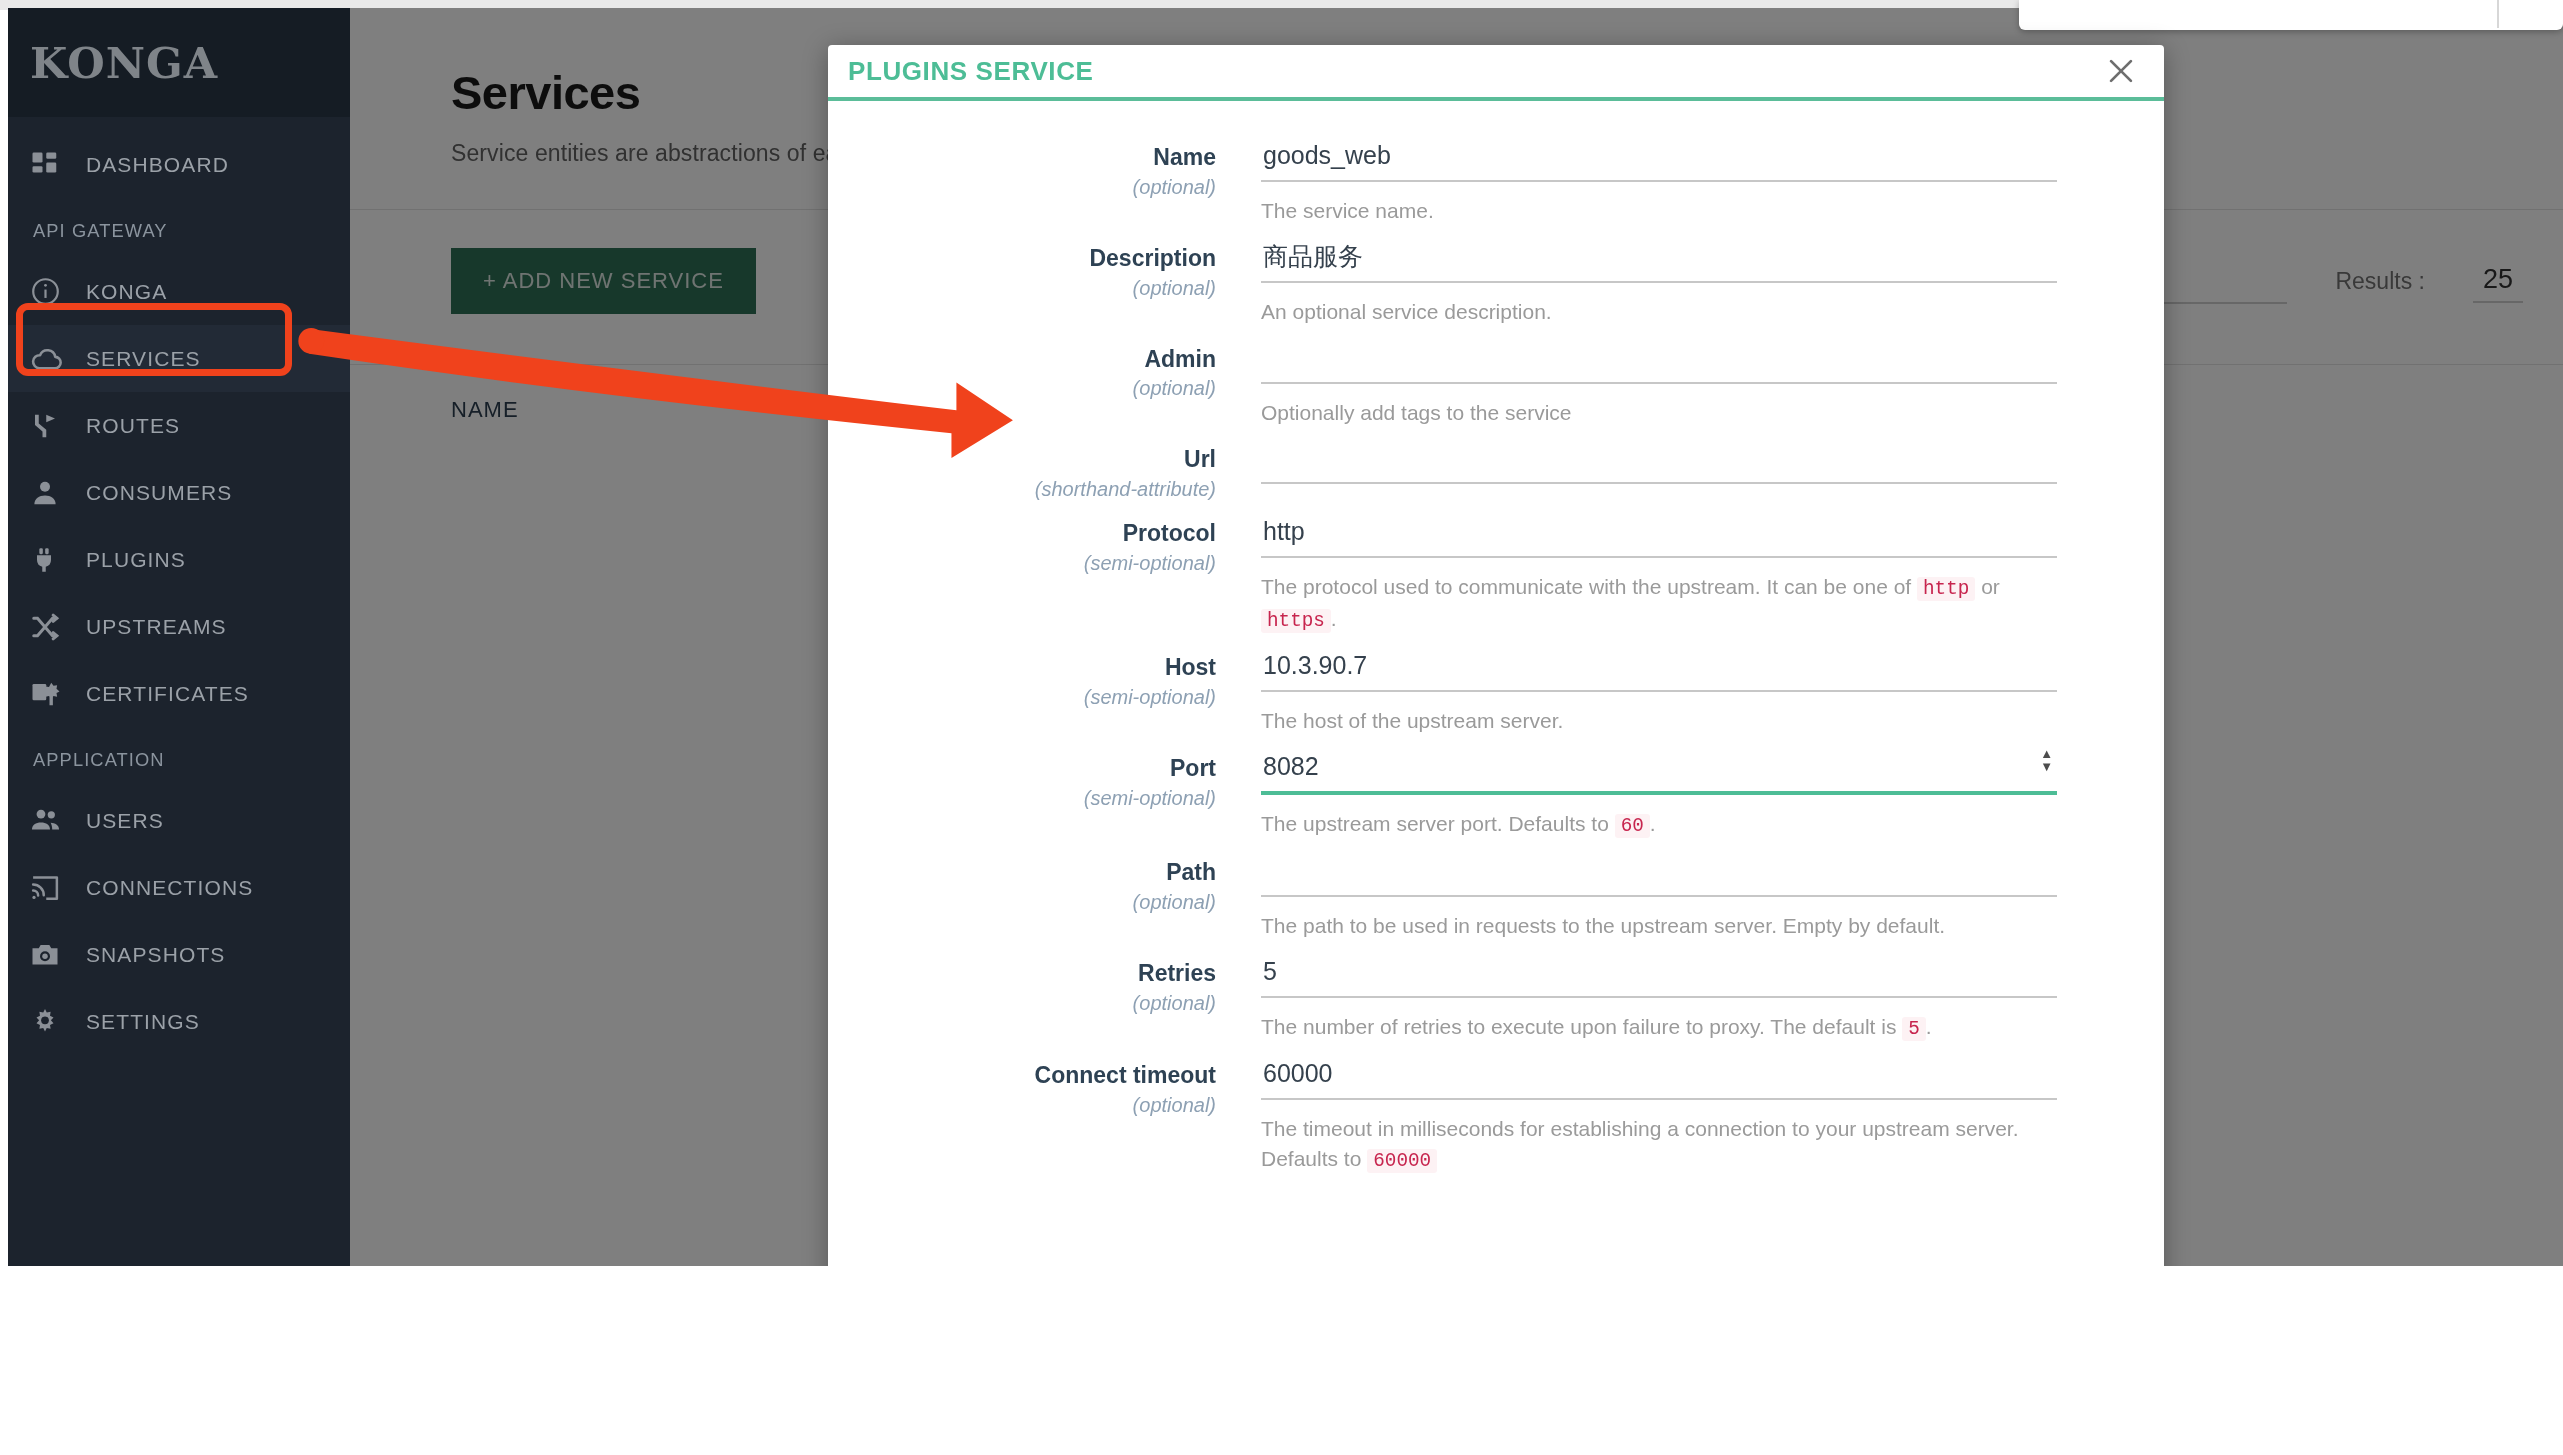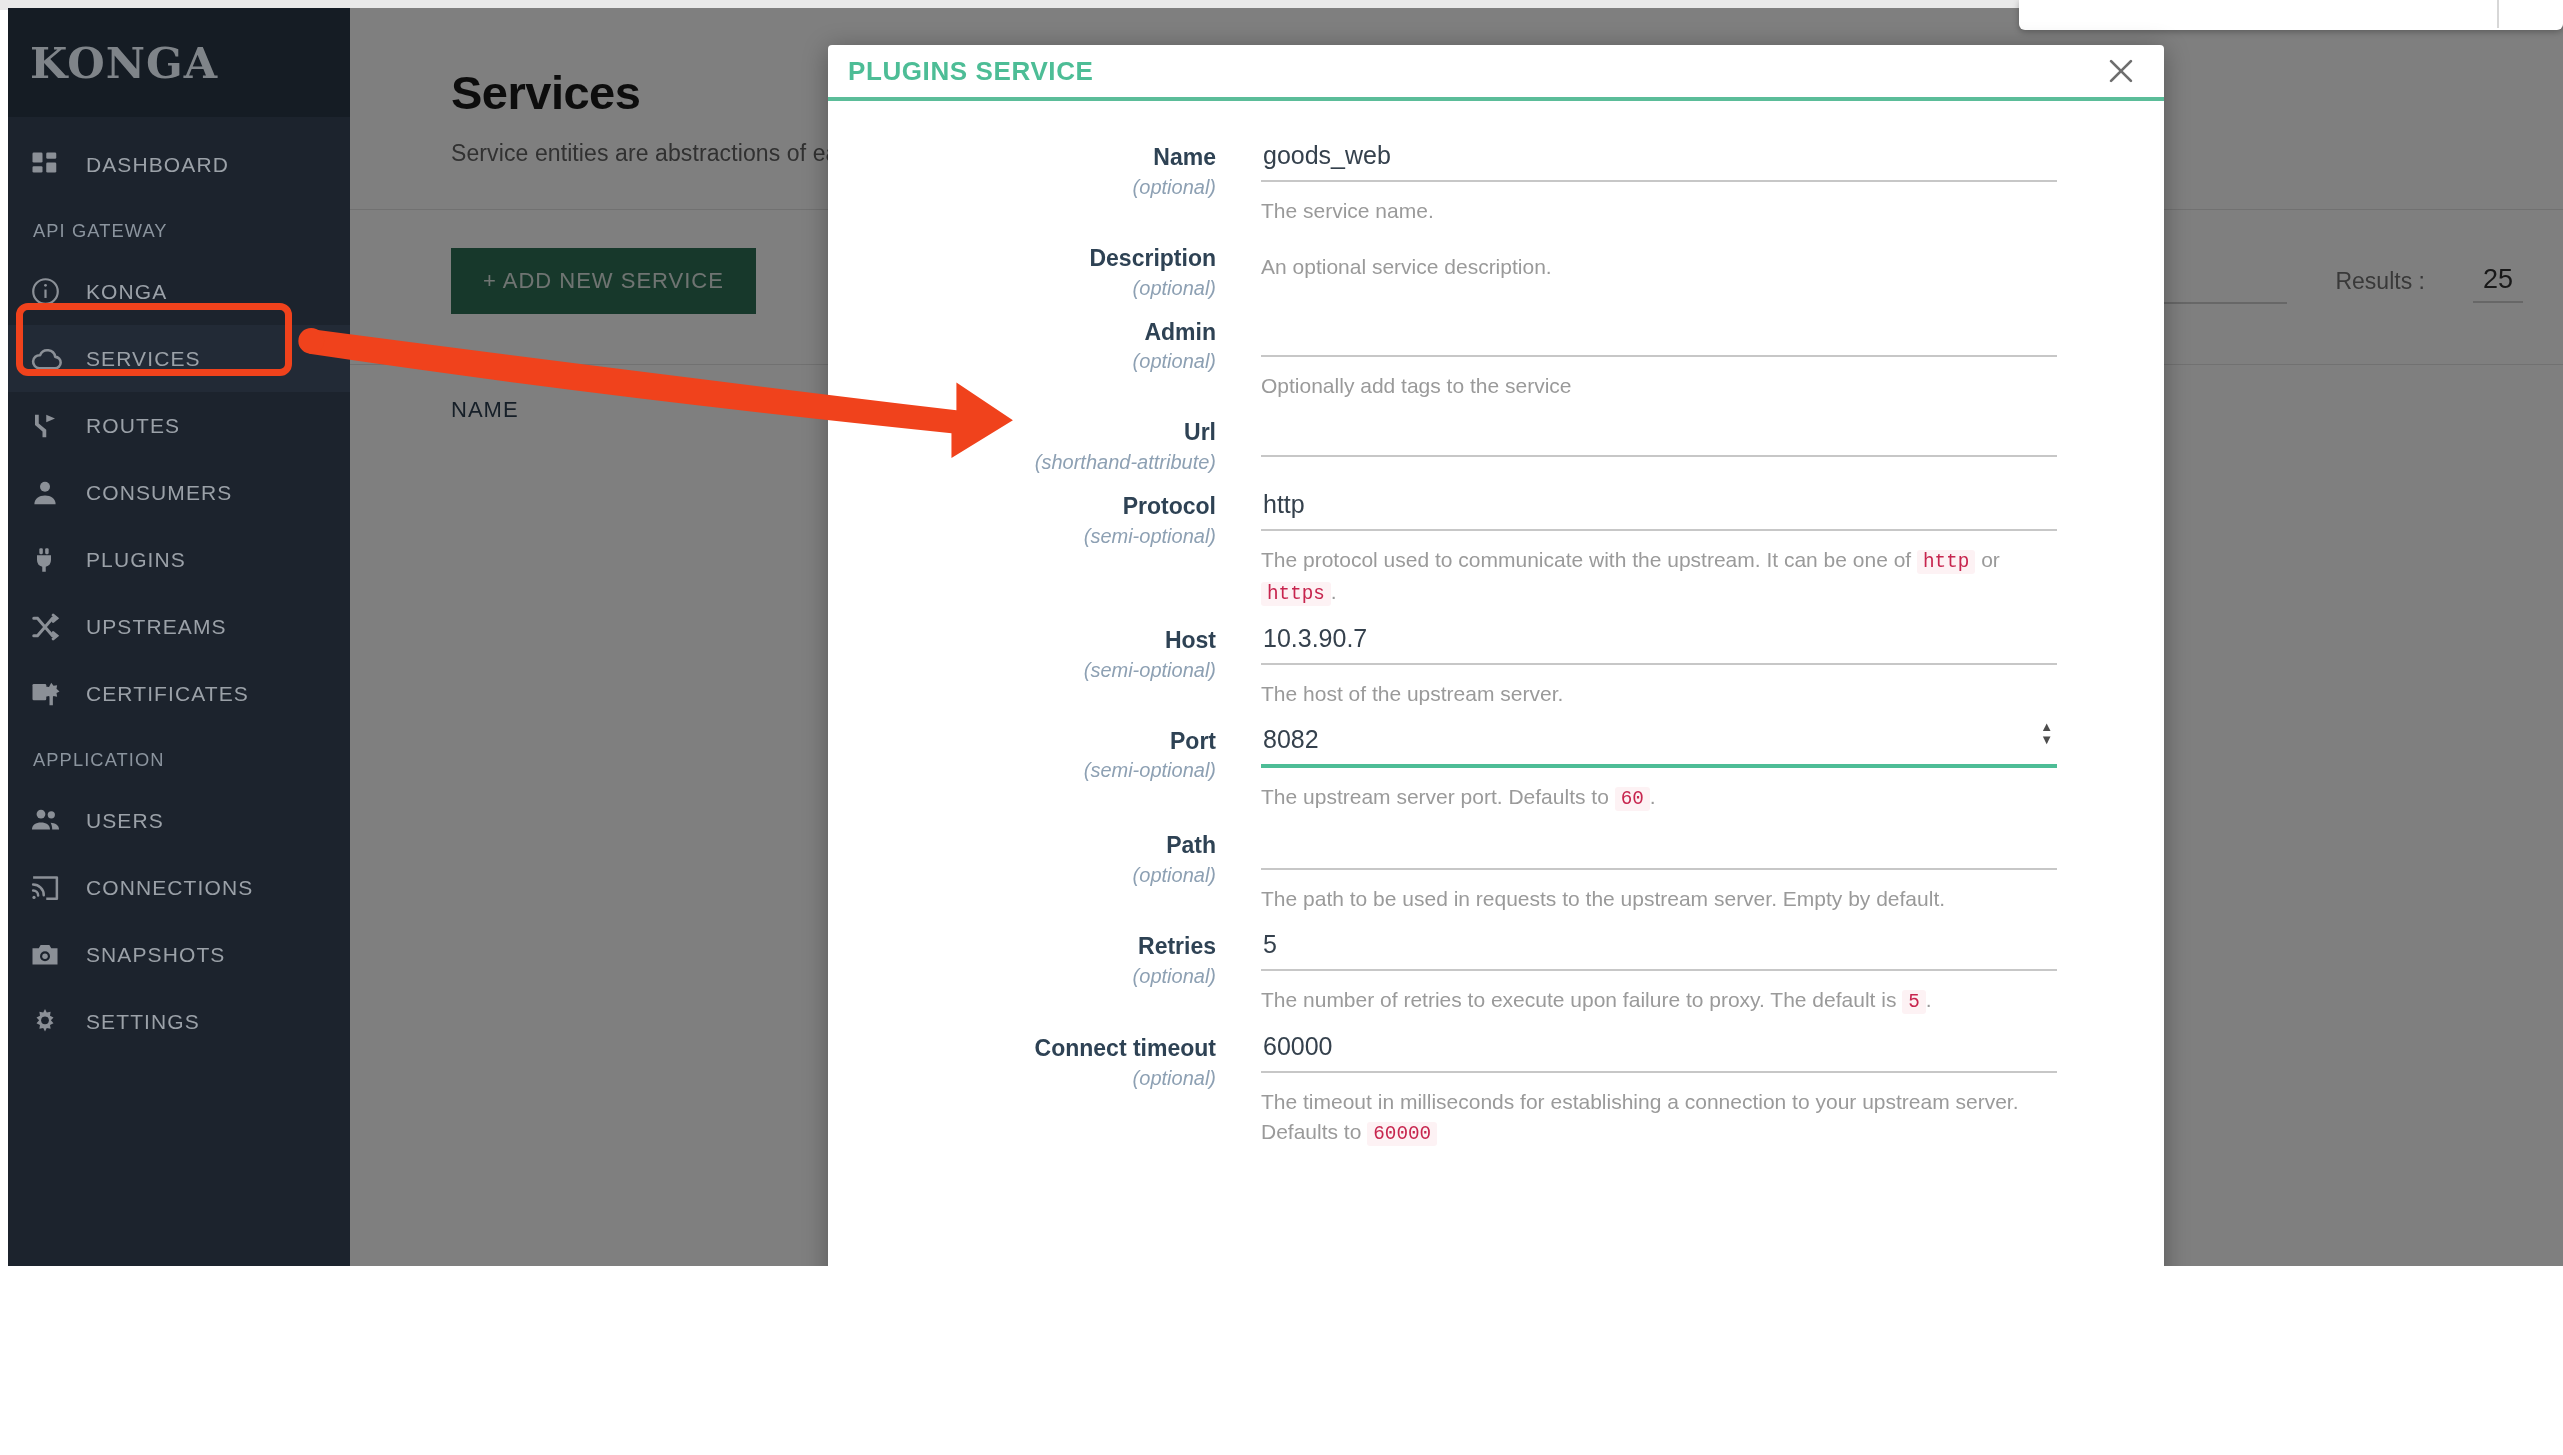--- a/index.html
+++ b/index.html
@@ -386,20 +386,21 @@
             <div class="field-input-wrap"><input class="field-input" value="goods_web" style=""></div>
             <div class="field-desc">The service name.</div>
           </div>
         </div>
         <div class="field">
           <div class="field-label-col">
             <span class="field-label">Description</span>
             <span class="field-hint-opt">(optional)</span>
           </div>
           <div class="field-input-col">
+            <div class="field-input-wrap"><input class="field-input" value="商品服务" style=""></div>
             <div class="field-desc">An optional service description.</div>
           </div>
         </div>
         <div class="field">
           <div class="field-label-col">
             <span class="field-label">Admin</span>
             <span class="field-hint-opt">(optional)</span>
           </div>
           <div class="field-input-col">
             <div class="field-input-wrap"><input class="field-input" value="" style=""></div>

